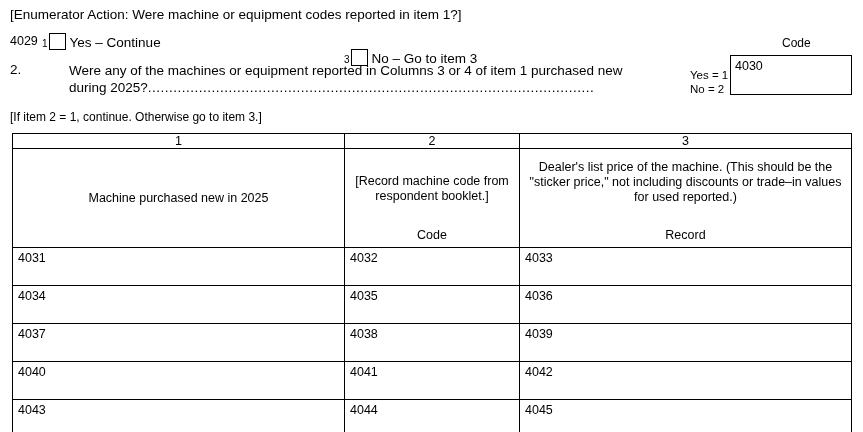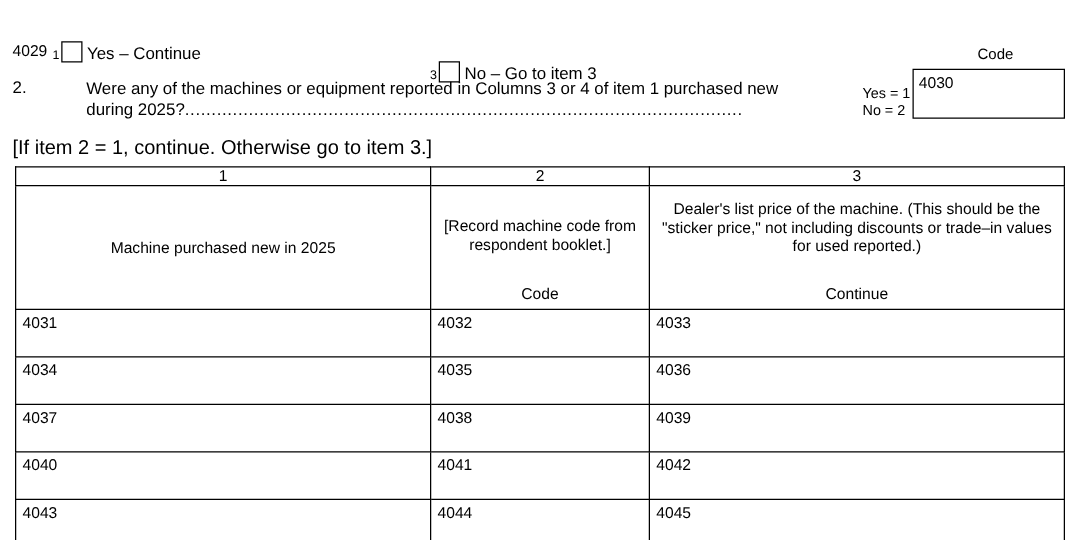--- a/index.html
+++ b/index.html
@@ -122,21 +122,21 @@
     left: 4px;
     top: 3px;
     font-size: 12.5px;
   }
 
   
   .ifnote {
     position: absolute;
     left: 10px;
     top: 110px;
-    font-size: 16px;
+    font-size: 12px;
   }
 
   
   .main-table {
     position: absolute;
     left: 12px;
     top: 133px;
     width: 839px;
     border-collapse: collapse;
     table-layout: fixed;
@@ -185,20 +185,21 @@
     left: 5px;
     top: 3px;
     font-size: 12.5px;
   }
 </style>
 </head>
 <body>
 
 <div class="page">
 
+  <div class="enum-line">[Enumerator Action: Were machine or equipment codes reported in item 1?]</div>
 
   <div class="checkrow">
     <span class="codenum">4029</span>
     <span class="opt-yes">
       <span class="smallnum">1</span><span class="checkbox"></span><span>Yes – Continue</span>
     </span>
     <span class="opt-no">
       <span class="smallnum">3</span><span class="checkbox"></span><span>No – Go to item 3</span>
     </span>
   </div>
@@ -236,21 +237,21 @@
       <tr>
         <th class="hdr-cell">
           <span class="hdr-title hdr-c1">Machine purchased new in 2025</span>
         </th>
         <th class="hdr-cell">
           <span class="hdr-title hdr-c2">[Record machine code from respondent booklet.]</span>
           <span class="hdr-unit">Code</span>
         </th>
         <th class="hdr-cell">
           <span class="hdr-title hdr-c3">Dealer's list price of the machine. (This should be the "sticker price," not including discounts or trade–in values for used reported.)</span>
-          <span class="hdr-unit">Continue</span>
+          <span class="hdr-unit">Record</span>
         </th>
       </tr>
     </thead>
     <tbody>
       <tr>
         <td class="data-cell">
             <span class="cell-num">4031</span>
           </td>
         <td class="data-cell">
             <span class="cell-num">4032</span>

